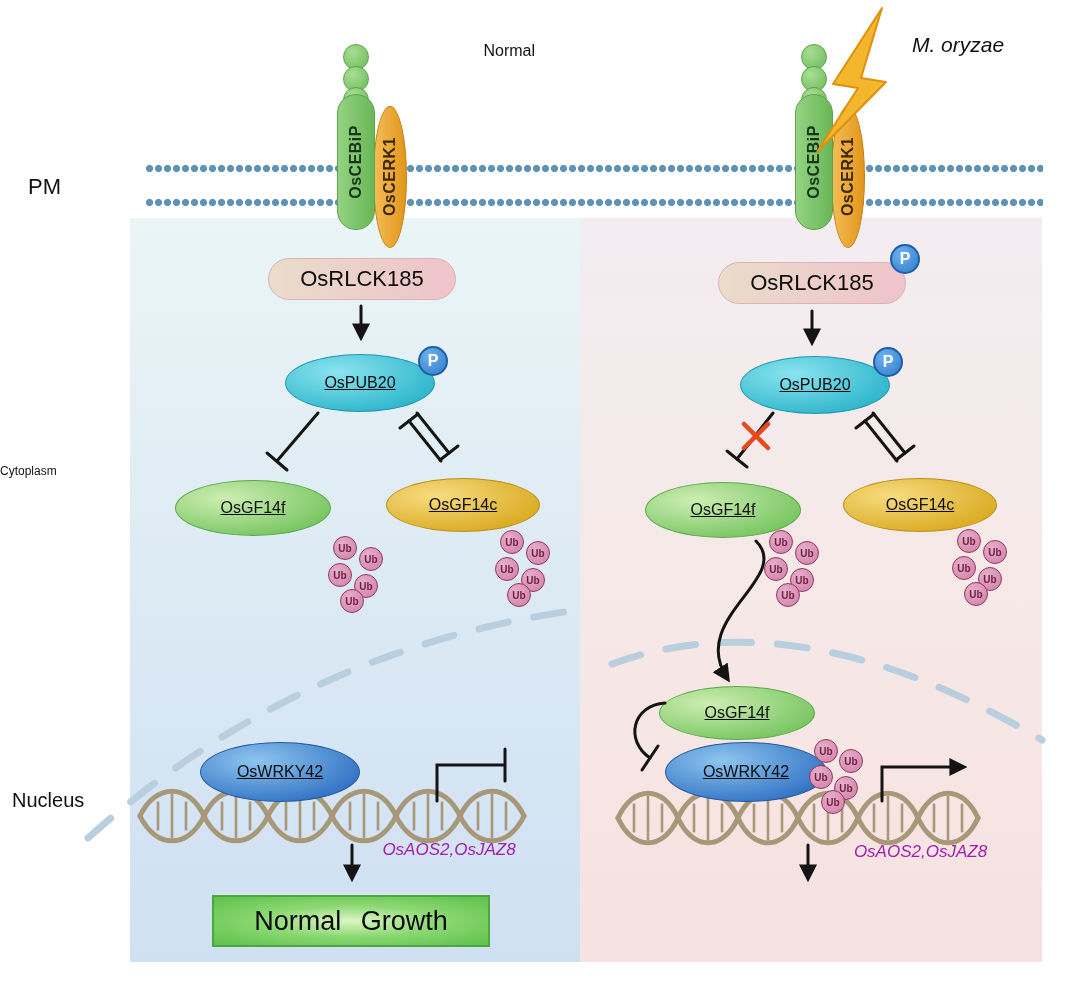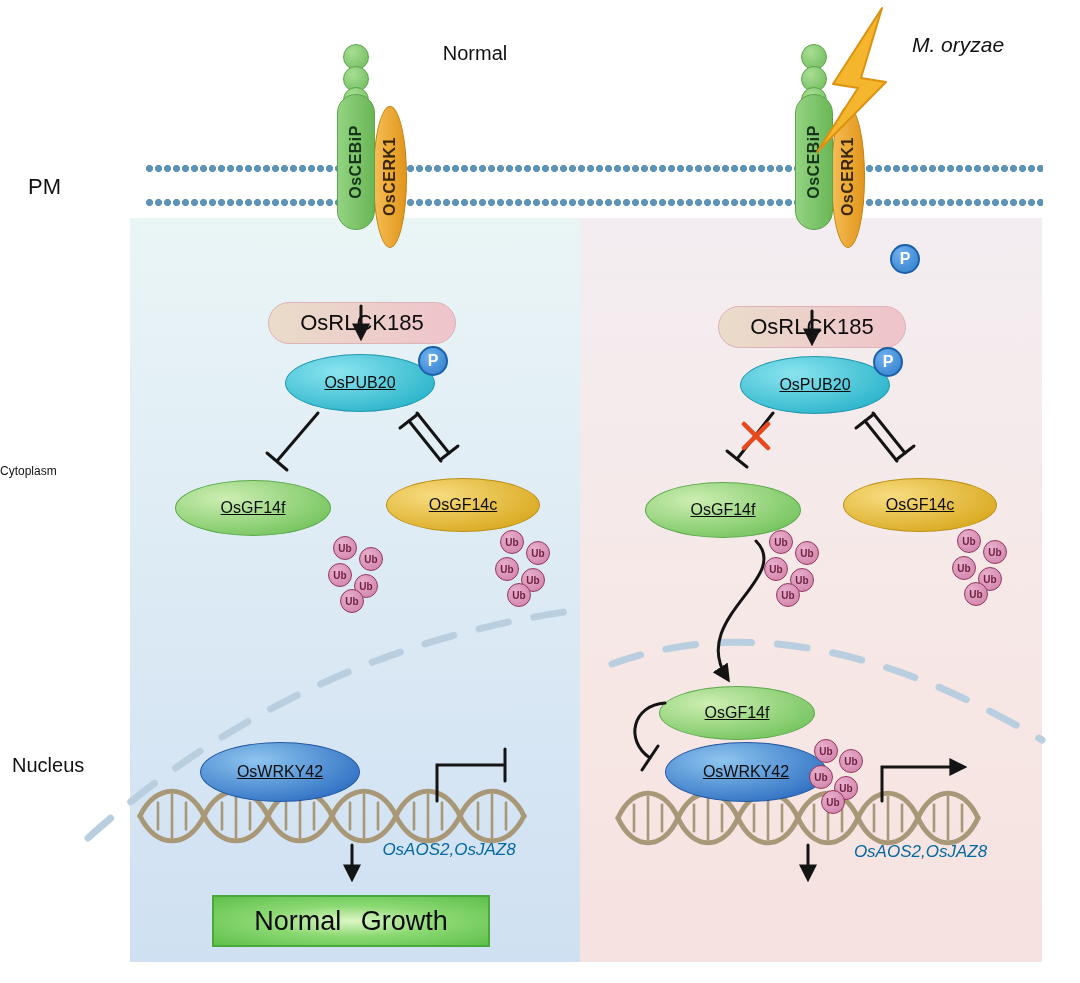--- a/index.html
+++ b/index.html
@@ -22,21 +22,21 @@
 
   .ellipse { position:absolute; display:flex; align-items:center; justify-content:center;
     border-radius:50%; z-index:2; font-size:16px; color:#0d0d0d;text-decoration:underline; }
   .pill { position:absolute; display:flex; align-items:center; justify-content:center;
     z-index:2; font-size:21px; color:#0d0d0d; }
 
   .pub20 { background:radial-gradient(ellipse at 35% 30%,#8ae4ef,#2fb6cc 78%); border:1px solid #1f98ad; }
   .gf14f { background:radial-gradient(ellipse at 32% 32%,#cdeeb2,#74c45e 82%); border:1px solid #5aa84a; }
   .gf14c { background:radial-gradient(ellipse at 32% 32%,#f7dc80,#d9a91f 82%); border:1px solid #bb8e14; }
   .wrky  { background:radial-gradient(ellipse at 35% 30%,#8ec5ef,#2e6fc2 82%); border:1px solid #2257a0; }
-  .rlck  { border-radius:21px; background:linear-gradient(90deg,#eadcca,#efc3ca); border:1px solid #ddb2b8; font-size:22px;margin-top:44px; }
+  .rlck  { border-radius:21px; background:linear-gradient(90deg,#eadcca,#efc3ca); border:1px solid #ddb2b8; font-size:22px; }
 
   .pbadge { position:absolute; width:30px; height:30px; border-radius:50%; display:flex;
     align-items:center; justify-content:center; z-index:4;
     background:radial-gradient(circle at 35% 30%,#6fb1ef,#2e7cc9); border:2px solid #1b5fa8;
     color:#fff; font-weight:bold; font-size:16px; }
 
   .ub { position:absolute; width:24px; height:24px; border-radius:50%; display:flex;
     align-items:center; justify-content:center; z-index:3;
     background:radial-gradient(circle at 35% 30%,#e7aecb,#cf7fa8); border:1.5px solid #93365c;
     color:#6e1f3e; font-size:10px; font-weight:bold; }
@@ -47,21 +47,21 @@
     border-radius:50%; background:linear-gradient(90deg,#f6bd55,#e1961c); border:1px solid #c07f10; z-index:2; }
   .bead { position:absolute; width:26px; height:26px; border-radius:50%; z-index:3;
     background:radial-gradient(circle at 35% 30%,#a8de93,#6cb95a); border:1px solid #5aa44b; }
   .vtext { writing-mode:vertical-rl; transform:rotate(180deg); font-size:16px; font-weight:bold;
     color:#16341a; letter-spacing:0.5px; }
   .vtext.orange { color:#3a2704; }
 
   .outcome { position:absolute; display:flex; align-items:center; justify-content:center;
     background:radial-gradient(ellipse at center,#dcf6c6 0%,#8cd973 45%,#5fc04b 100%);
     border:2px solid #49a93a; color:#0a0a0a; z-index:2; }
-  .genes { position:absolute; font-style:italic; font-size:17px; color:#0369a1; z-index:2; text-align:center; }
+  .genes { position:absolute; font-style:italic; font-size:17px; color:#a21caf; z-index:2; text-align:center; }
 
   .arr  { stroke:#141414; stroke-width:3; fill:none; stroke-linecap:round; }
   .redx { stroke:#e8481e; stroke-width:4.5; stroke-linecap:round; }
   .nuc  { stroke:#b9cfe0; stroke-width:7; fill:none; stroke-dasharray:30 26; stroke-linecap:round; }
 </style>
 </head>
 <body>
 
 <div id="canvas">
 
@@ -115,23 +115,23 @@
         <path d="M 618 818 c 15 -33.12, 45 -33.12, 60 0 c 15 33.12, 45 33.12, 60 0 c 15 -33.12, 45 -33.12, 60 0 c 15 33.12, 45 33.12, 60 0 c 15 -33.12, 45 -33.12, 60 0 c 15 33.12, 45 33.12, 60 0" fill="none" stroke="#a89878" stroke-width="5" stroke-linecap="round"></path>
         <path d="M 618 818 c 15 33.12, 45 33.12, 60 0 c 15 -33.12, 45 -33.12, 60 0 c 15 33.12, 45 33.12, 60 0 c 15 -33.12, 45 -33.12, 60 0 c 15 33.12, 45 33.12, 60 0 c 15 -33.12, 45 -33.12, 60 0" fill="none" stroke="#a89878" stroke-width="5" stroke-linecap="round"></path>
       </g>
   </svg>
 
   <div class="membrane" style="top:164px;"></div>
   <div class="membrane" style="top:198px;"></div>
 
   <div class="label" style="left:28px;top:174px;font-size:22px;">PM</div>
   <div class="label" style="left:0px;top:464px;font-size:12px;">Cytoplasm</div>
-  <div class="label" style="left:12px;top:754px;font-size:20px;">Nucleus</div>
-
-  <div class="label" style="left:415px;top:42px;width:120px;text-align:center;font-size:20px;">Normal</div>
+  <div class="label" style="left:12px;top:789px;font-size:20px;">Nucleus</div>
+
+  <div class="label" style="left:415px;top:42px;width:120px;text-align:right;font-size:16px;">Normal</div>
   <div class="label" style="left:893px;top:33px;width:130px;text-align:center;font-size:21px;font-style:italic;">M. oryzae</div>
 
   <div class="cerk" style="left:373px;top:106px;width:34px;height:142px;">
     <span class="vtext orange">OsCERK1</span>
   </div>
   <div class="bead" style="left:343px;top:44px;"></div>
   <div class="bead" style="left:343px;top:66px;"></div>
   <div class="bead" style="left:343px;top:87px;"></div>
   <div class="receptor-capsule" style="left:337px;top:94px;width:38px;height:136px;">
     <span class="vtext">OsCEBiP</span>

